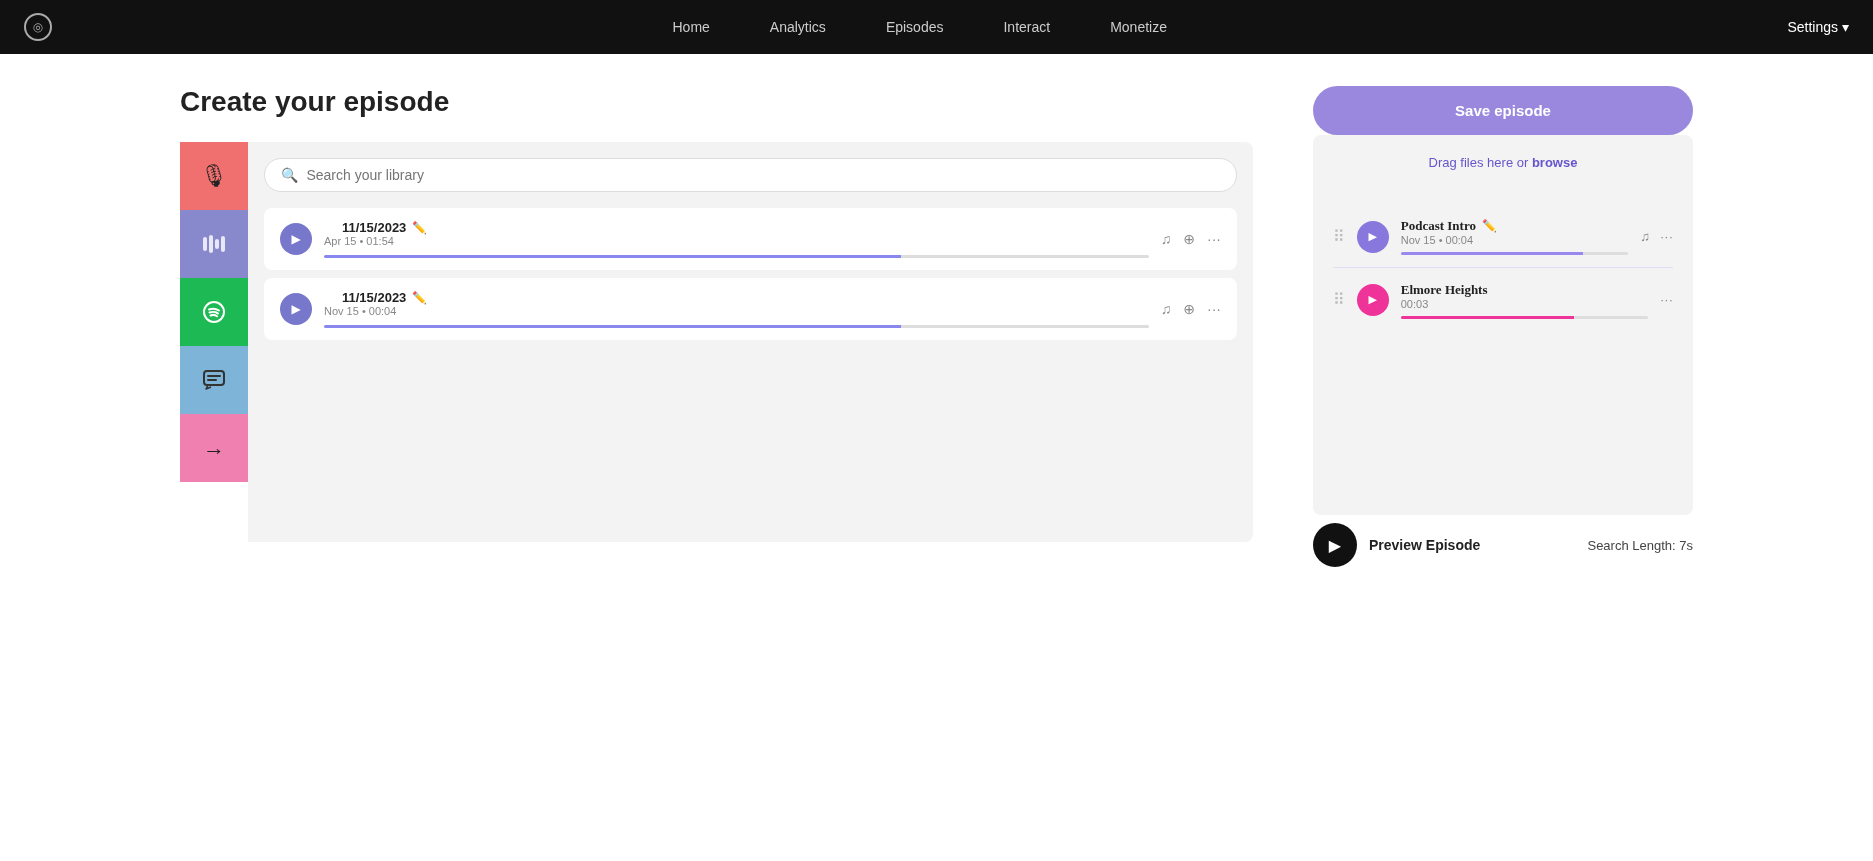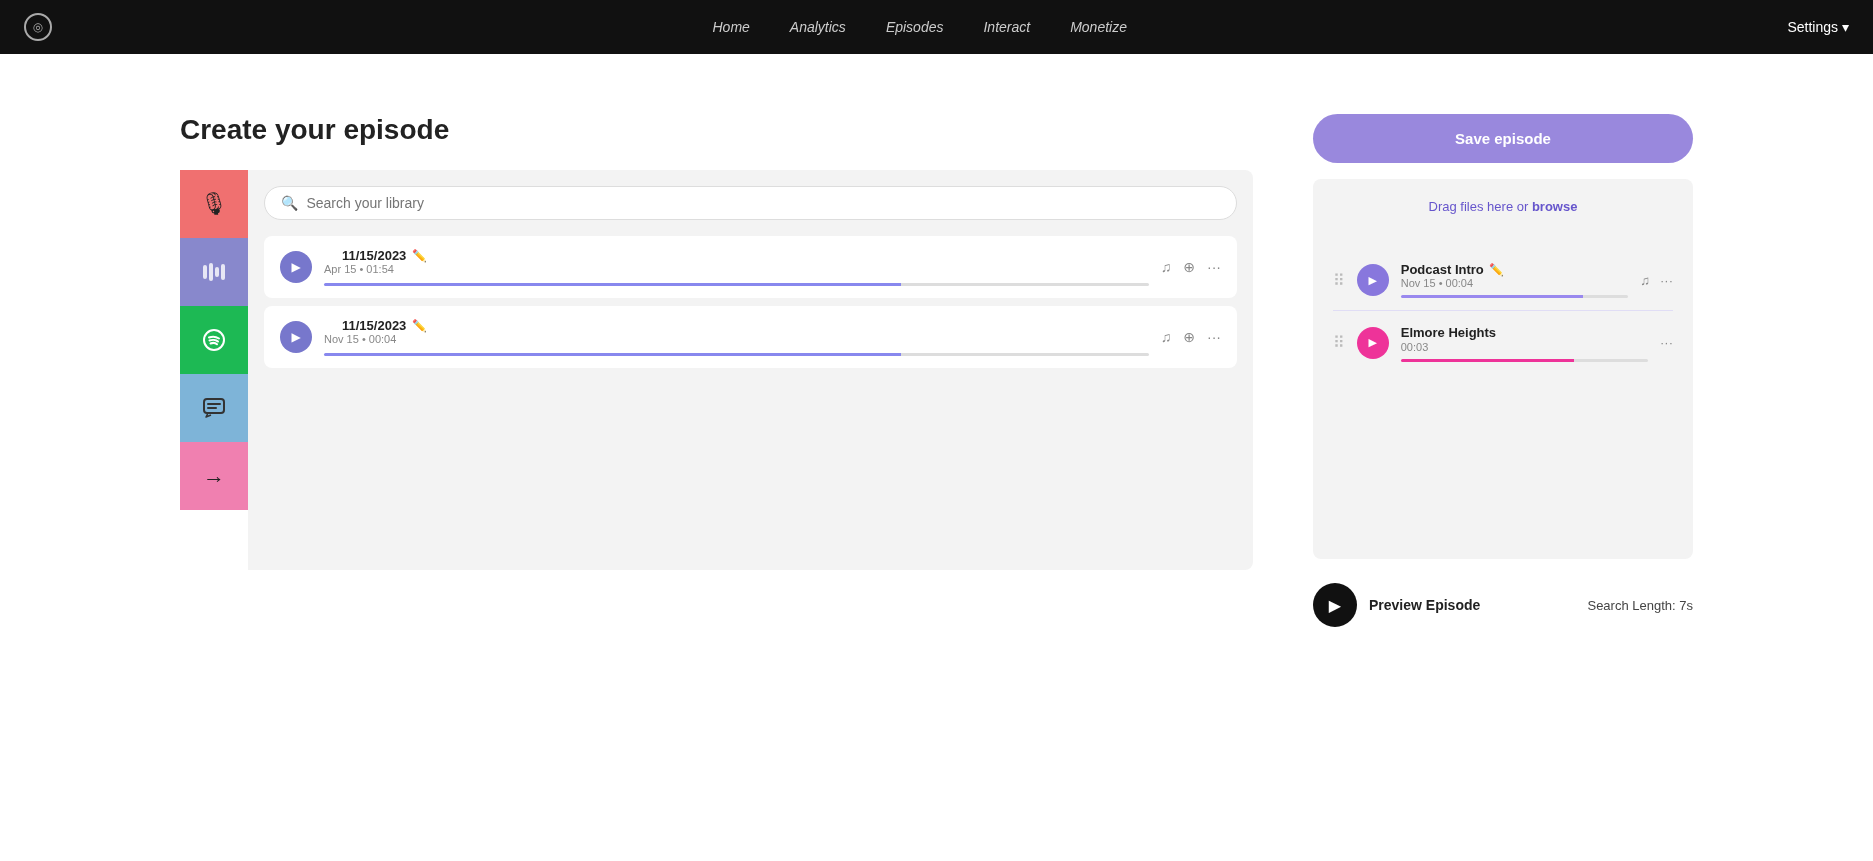--- a/index.html
+++ b/index.html
@@ -15,32 +15,32 @@
       justify-content: space-between;
     }
     .nav-logo {
       width: 28px; height: 28px;
       border: 2px solid #aaa;
       border-radius: 50%;
       display: flex; align-items: center; justify-content: center;
       color: #aaa; font-size: 12px;
     }
     .nav-links {
-      display: flex; gap: 40px; font-style: italic;
+      display: flex; gap: 60px;
     }
     .nav-link {
       color: #ccc; font-size: 14px; cursor: pointer; text-decoration: none;
     }
     .nav-settings {
       color: #fff; font-size: 14px; cursor: pointer; display: flex; align-items: center; gap: 4px;
     }
 
     
     .main {
-      padding: 60px 180px;
+      padding: 32px 180px;
       display: flex;
       gap: 60px;
     }
 
     
     .left-panel { flex: 1; min-width: 0; }
     .page-title {
       font-size: 28px; font-weight: 700; margin-bottom: 24px;
     }
     .editor-area {
@@ -102,21 +102,21 @@
     .track-actions { display: flex; align-items: center; gap: 12px; }
     .track-action-btn { background: none; border: none; cursor: pointer; font-size: 14px; color: #888; }
     .track-progress {
       height: 3px; background: linear-gradient(to right, #8888ee 70%, #ddd 70%);
       border-radius: 2px; margin-top: 8px; width: 100%;
     }
 
     
     .right-panel {
       width: 380px; flex-shrink: 0;
-      display: flex; flex-direction: column; gap: 16px;
+      display: flex; flex-direction: column; 
     }
     .save-btn {
       background: #9988dd;
       color: #fff; font-size: 15px; font-weight: 700;
       border: none; border-radius: 30px;
       padding: 16px 32px;
       cursor: pointer; width: 100%;
     }
     .episode-builder {
       background: #f3f3f3;
@@ -138,21 +138,21 @@
     .episode-track:last-child { border-bottom: none; }
     .drag-dots { color: #bbb; font-size: 16px; cursor: grab; }
     .ep-play-btn {
       width: 32px; height: 32px; border-radius: 50%;
       display: flex; align-items: center; justify-content: center;
       color: #fff; font-size: 11px; cursor: pointer; flex-shrink: 0;
     }
     .ep-play-btn.purple { background: #8877dd; }
     .ep-play-btn.pink { background: #ee3399; }
     .ep-info { flex: 1; }
-    .ep-name { font-size: 13px; font-weight: 600; }
+    .ep-name { font-size: 13px; font-weight: 600; font-family: Liberation Serif, serif; }
     .ep-meta { font-size: 11px; color: #888; }
     .ep-actions { display: flex; align-items: center; gap: 10px; }
     .ep-action-btn { background: none; border: none; cursor: pointer; font-size: 13px; color: #888; }
     .ep-progress-purple {
       height: 3px; background: linear-gradient(to right, #9988ee 80%, #ddd 80%);
       border-radius: 2px; margin-top: 6px;
     }
     .ep-progress-pink {
       height: 3px; background: linear-gradient(to right, #ee3399 70%, #ddd 70%);
       border-radius: 2px; margin-top: 6px;

